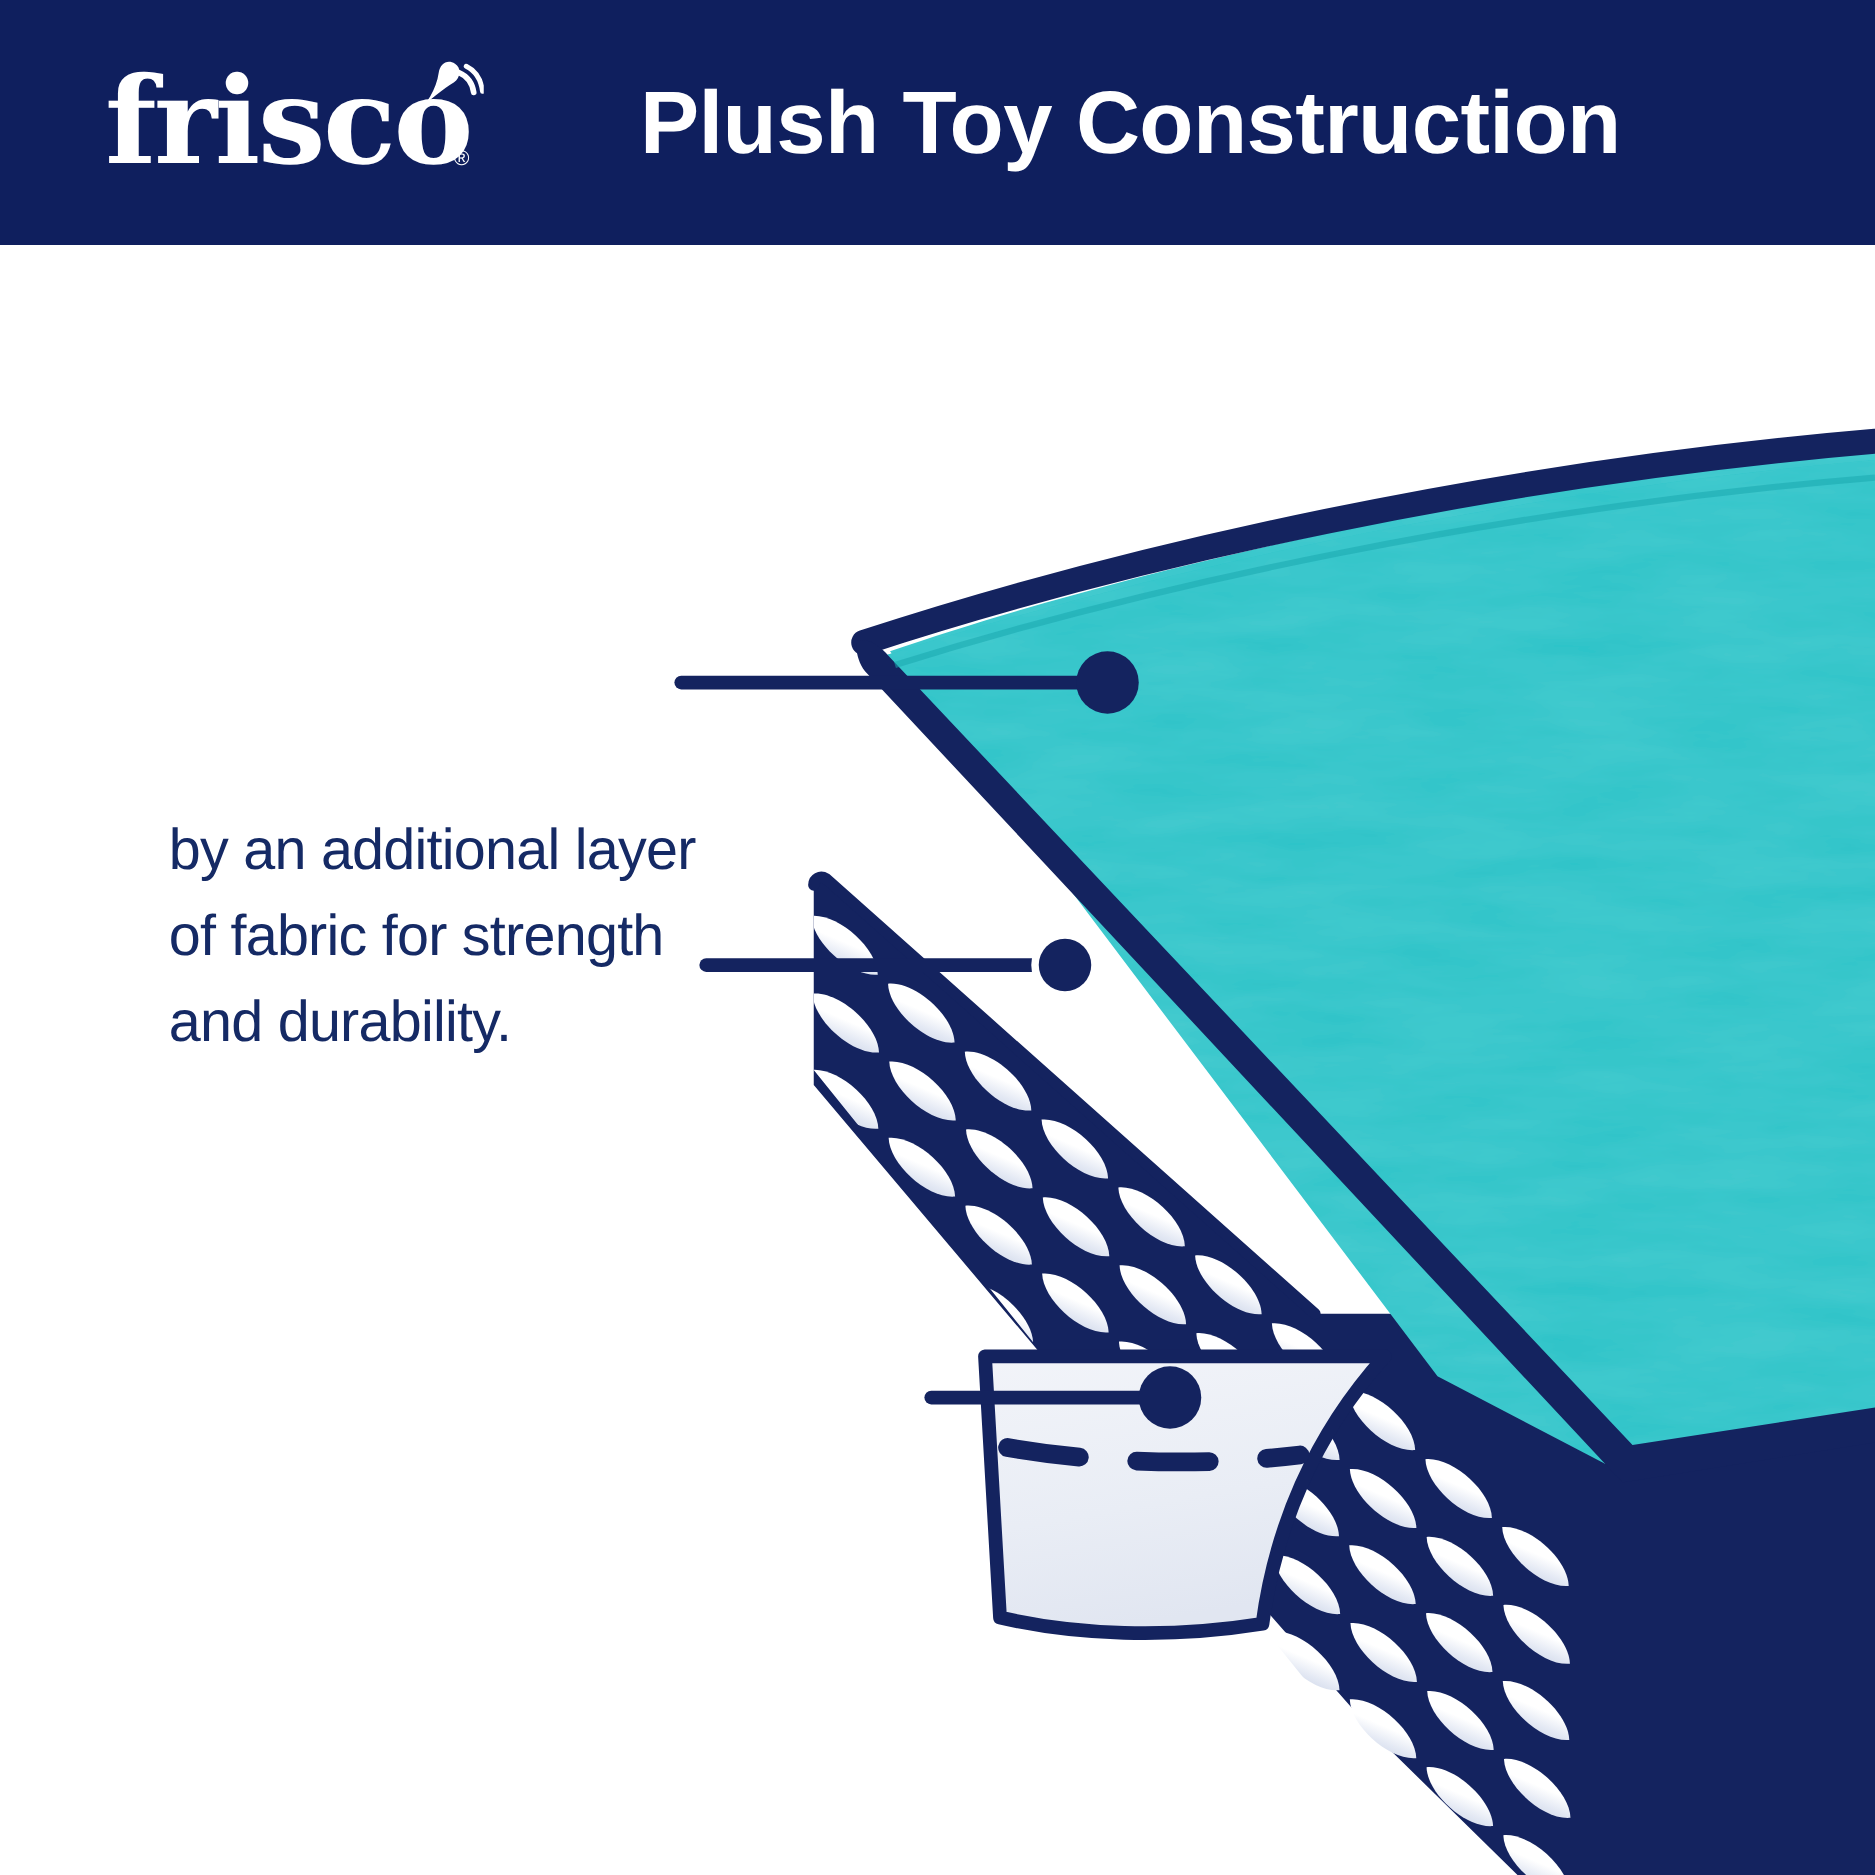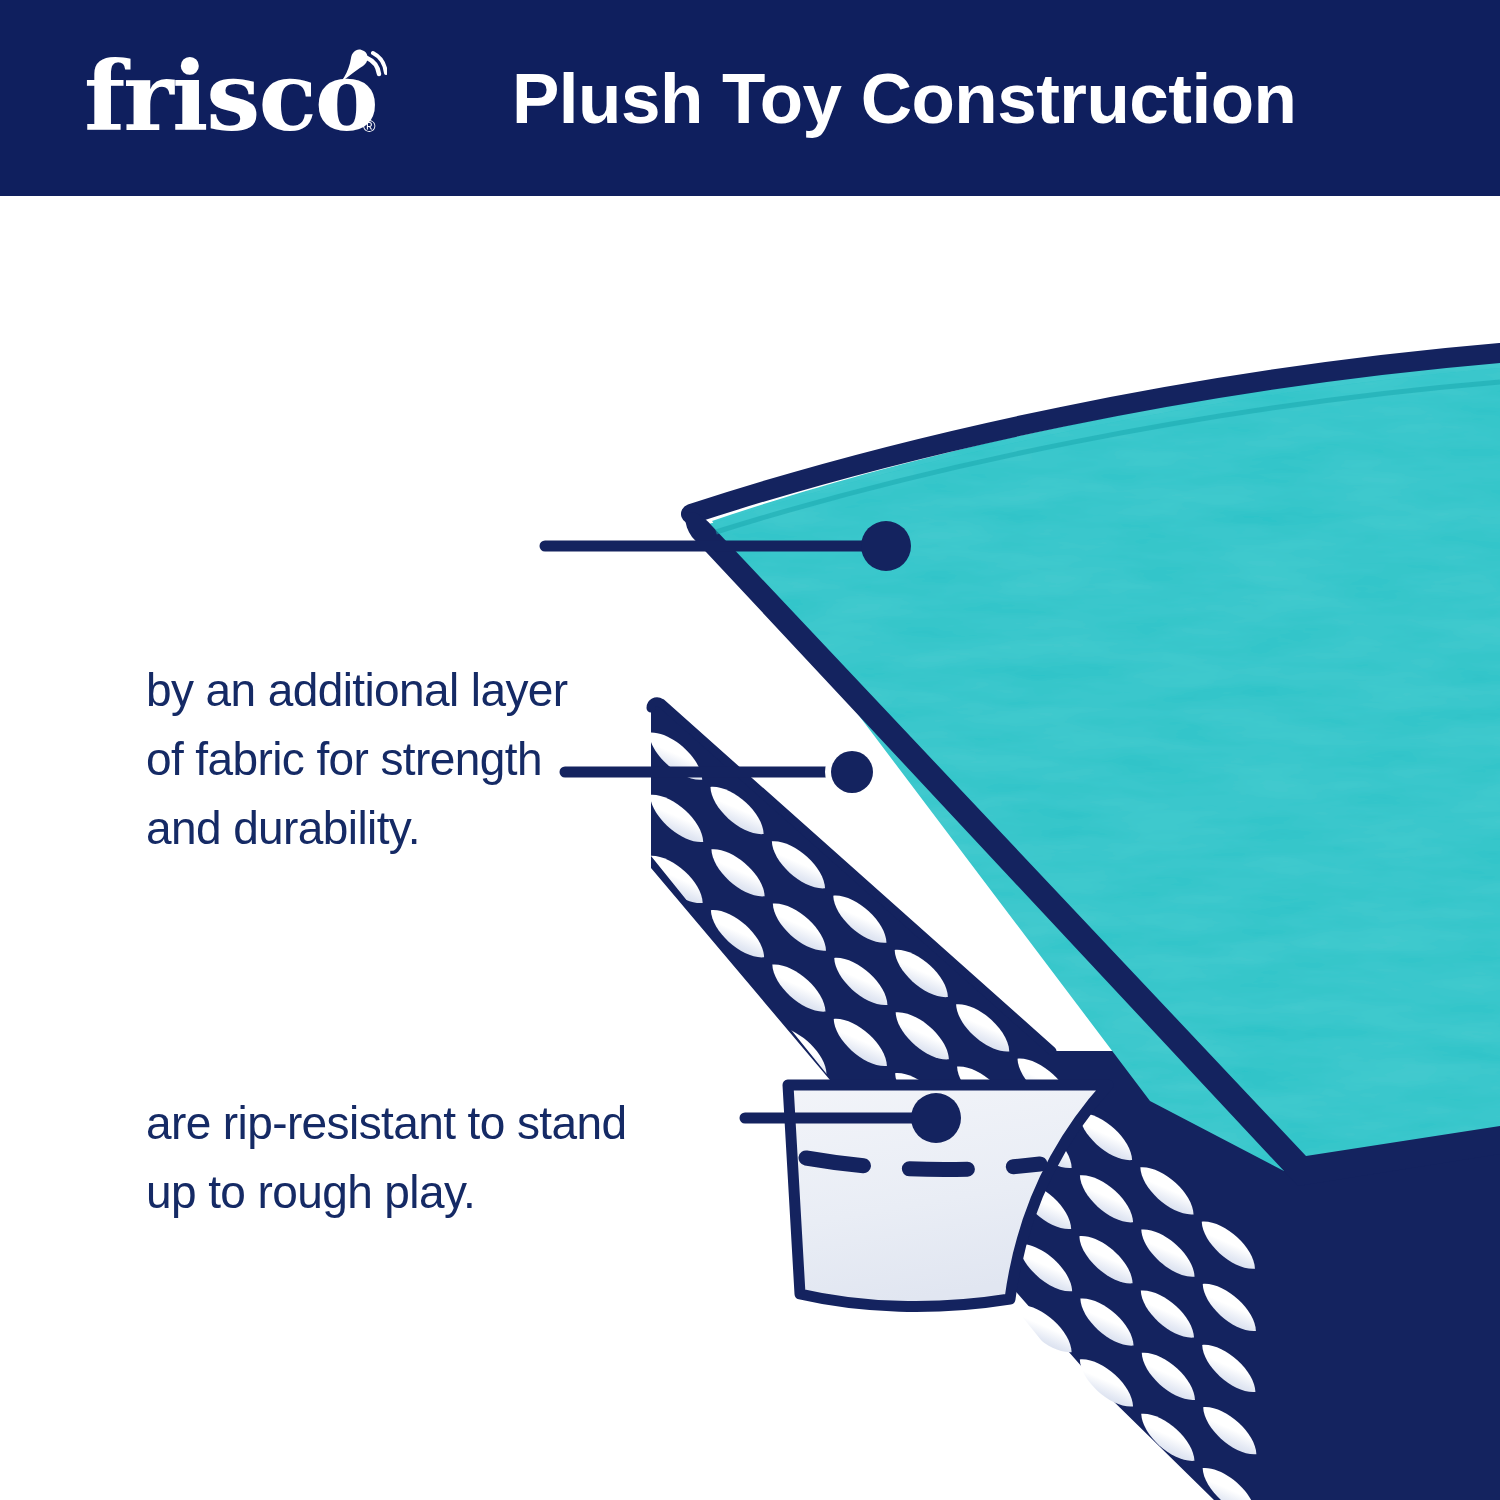--- a/index.html
+++ b/index.html
@@ -102,21 +102,21 @@
     margin: 0;
   }
   .callout-body {
     color: #152a65;
     font-family: "Liberation Sans", sans-serif;
     font-weight: 400;
     font-size: 46px;
     line-height: 69px;
     letter-spacing: -0.6px;
     white-space: pre-line;
-    margin: 16px;
+    margin: 5px;
   }
   #callout-plush-fabric   { left: 130px; top: 498px;  width: 470px; }
   #callout-plush-exterior { left: 130px; top: 640px;  width: 600px; }
   #callout-reinforced-seams { left: 130px; top: 1073px; width: 680px; }
 </style>
 </head>
 <body>
 
 <div id="page">
 
@@ -427,17 +427,15 @@
   </svg>
 
 
   <div class="callout" id="callout-plush-exterior">
     <p class="callout-body">by an additional layer
 of fabric for strength
 and durability.</p>
   </div>
 
   <div class="callout" id="callout-reinforced-seams">
-    <p class="callout-body">are rip-resistant to stand
-up to rough play.</p>
   </div>
 
 </div>
 
 </body></html>

